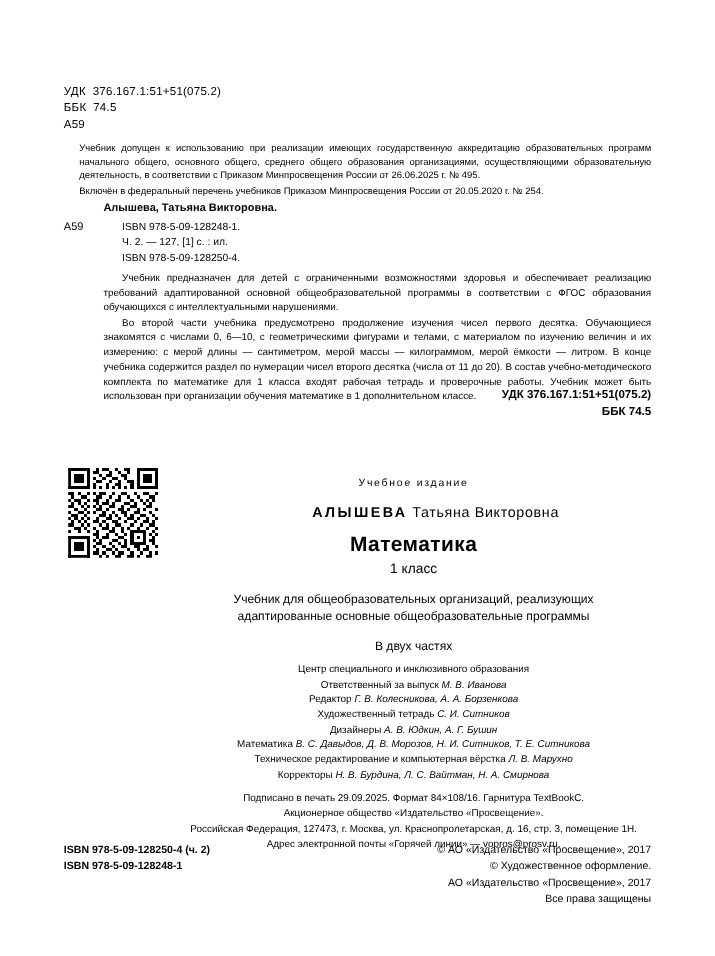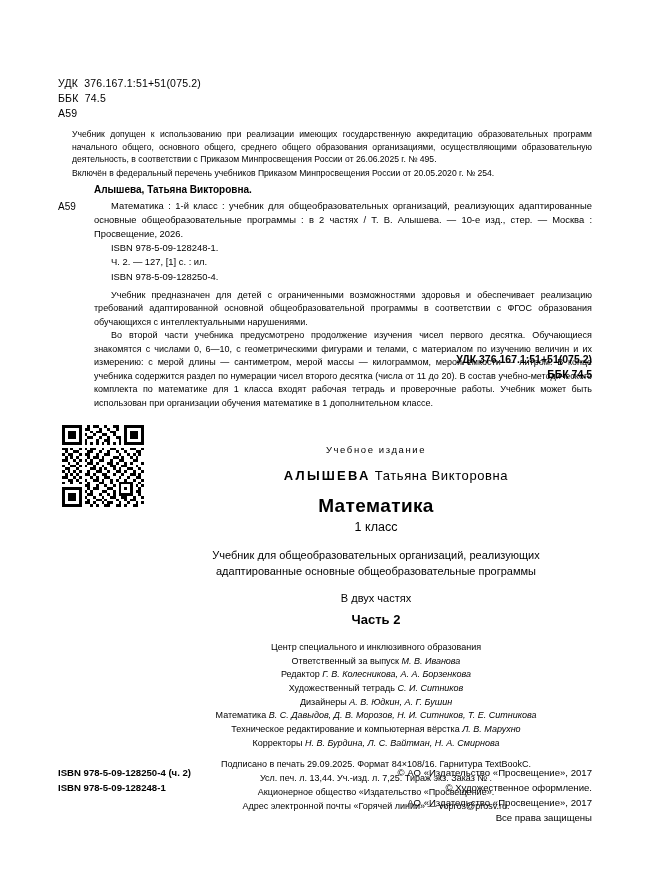--- a/index.html
+++ b/index.html
@@ -105,21 +105,21 @@
     top: 425px;
     width: 82px;
     height: 82px;
   }
   .qr svg { display: block; }
 
   
   .imprint {
     position: absolute;
     left: 160px;
-    top: 444px;
+    top: 434px;
     width: 432px;
     text-align: center;
   }
   .imprint .edition {
     font-size: 9.5px;
     letter-spacing: 1.6px;
     margin-bottom: 13px;
   }
   .imprint .author-line {
     font-size: 13px;
@@ -199,21 +199,20 @@
 
   <div class="approval">
     <p>Учебник допущен к использованию при реализации имеющих государственную аккредитацию образовательных программ начального общего, основного общего, среднего общего образования организациями, осуществляющими образовательную деятельность, в соответствии с Приказом Минпросвещения России от 26.06.2025 г. № 495.</p>
     <p>Включён в федеральный перечень учебников Приказом Минпросвещения России от 20.05.2020 г. № 254.</p>
   </div>
 
   <div class="biblio-wrap">
     <div class="biblio-code">А59</div>
     <div class="biblio">
       <p class="author">Алышева, Татьяна Викторовна.</p>
-      <p class="indent">Математика : 1-й класс : учебник для общеобразовательных организаций, реализующих адаптированные основные общеобразовательные программы : в 2 частях / Т. В. Алышева. — 10-е изд., стер. — Москва : Просвещение, 2026.</p>
       <p class="isbn">ISBN 978-5-09-128248-1.</p>
       <p class="isbn">Ч. 2. —  127, [1] с. : ил.</p>
       <p class="isbn">ISBN 978-5-09-128250-4.</p>
       <div class="annotation">
         <p>Учебник предназначен для детей с ограниченными возможностями здоровья и обеспечивает реализацию требований адаптированной основной общеобразовательной программы в соответствии с ФГОС образования обучающихся с интеллектуальными нарушениями.</p>
         <p>Во второй части учебника предусмотрено продолжение изучения чисел первого десятка. Обучающиеся знакомятся с числами 0, 6—10, с геометрическими фигурами и телами, с материалом по изучению величин и их измерению: с мерой длины — сантиметром, мерой массы — килограммом, мерой ёмкости — литром. В конце учебника содержится раздел по нумерации чисел второго десятка (числа от 11 до 20). В состав учебно-методического комплекта по математике для 1 класса входят рабочая тетрадь и проверочные работы. Учебник может быть использован при организации обучения математике в 1 дополнительном классе.</p>
       </div>
     </div>
   </div>
 
@@ -460,37 +459,36 @@
       <span class="surname">АЛЫШЕВА</span>
       <span>Татьяна Викторовна</span>
     </div>
     <div class="title">Математика</div>
     <div class="grade">1 класс</div>
     <div class="subtitle">
       <div>Учебник для общеобразовательных организаций, реализующих</div>
       <div>адаптированные основные общеобразовательные программы</div>
     </div>
     <div class="parts">В двух частях</div>
-    <div class="part-no">Часть 2</div>
 
     <div class="credits">
       <div><span>Центр специального и инклюзивного образования</span><span class="it"></span></div>
       <div><span>Ответственный за выпуск </span><span class="it">М. В. Иванова</span></div>
       <div><span>Редактор </span><span class="it">Г. В. Колесникова, А. А. Борзенкова</span></div>
       <div><span>Художественный тетрадь </span><span class="it">С. И. Ситников</span></div>
       <div><span>Дизайнеры </span><span class="it">А. В. Юдкин, А. Г. Бушин</span></div>
       <div><span>Математика </span><span class="it">В. С. Давыдов, Д. В. Морозов, Н. И. Ситников, Т. Е. Ситникова</span></div>
       <div><span>Техническое редактирование и компьютерная вёрстка </span><span class="it">Л. В. Марухно</span></div>
       <div><span>Корректоры </span><span class="it">Н. В. Бурдина, Л. С. Вайтман, Н. А. Смирнова</span></div>
     </div>
 
     <div class="printinfo">
       <div>Подписано в печать 29.09.2025. Формат 84×108/16. Гарнитура TextBookC.</div>
-      <div>Усл. печ. л. 13,44. Уч.-изд. л. 7,25. Тираж      экз. Заказ №      .</div>
       <div>Акционерное общество «Издательство «Просвещение».</div>
+      <div>Российская Федерация, 127473, г. Москва, ул. Краснопролетарская, д. 16, стр. 3, помещение 1Н.</div>
       <div>Адрес электронной почты «Горячей линии» — vopros@prosv.ru.</div>
     </div>
   </div>
 
   <div class="footer">
     <div class="left">
       <div>ISBN 978-5-09-128250-4 (ч. 2)</div>
       <div>ISBN 978-5-09-128248-1</div>
     </div>
     <div class="right">

